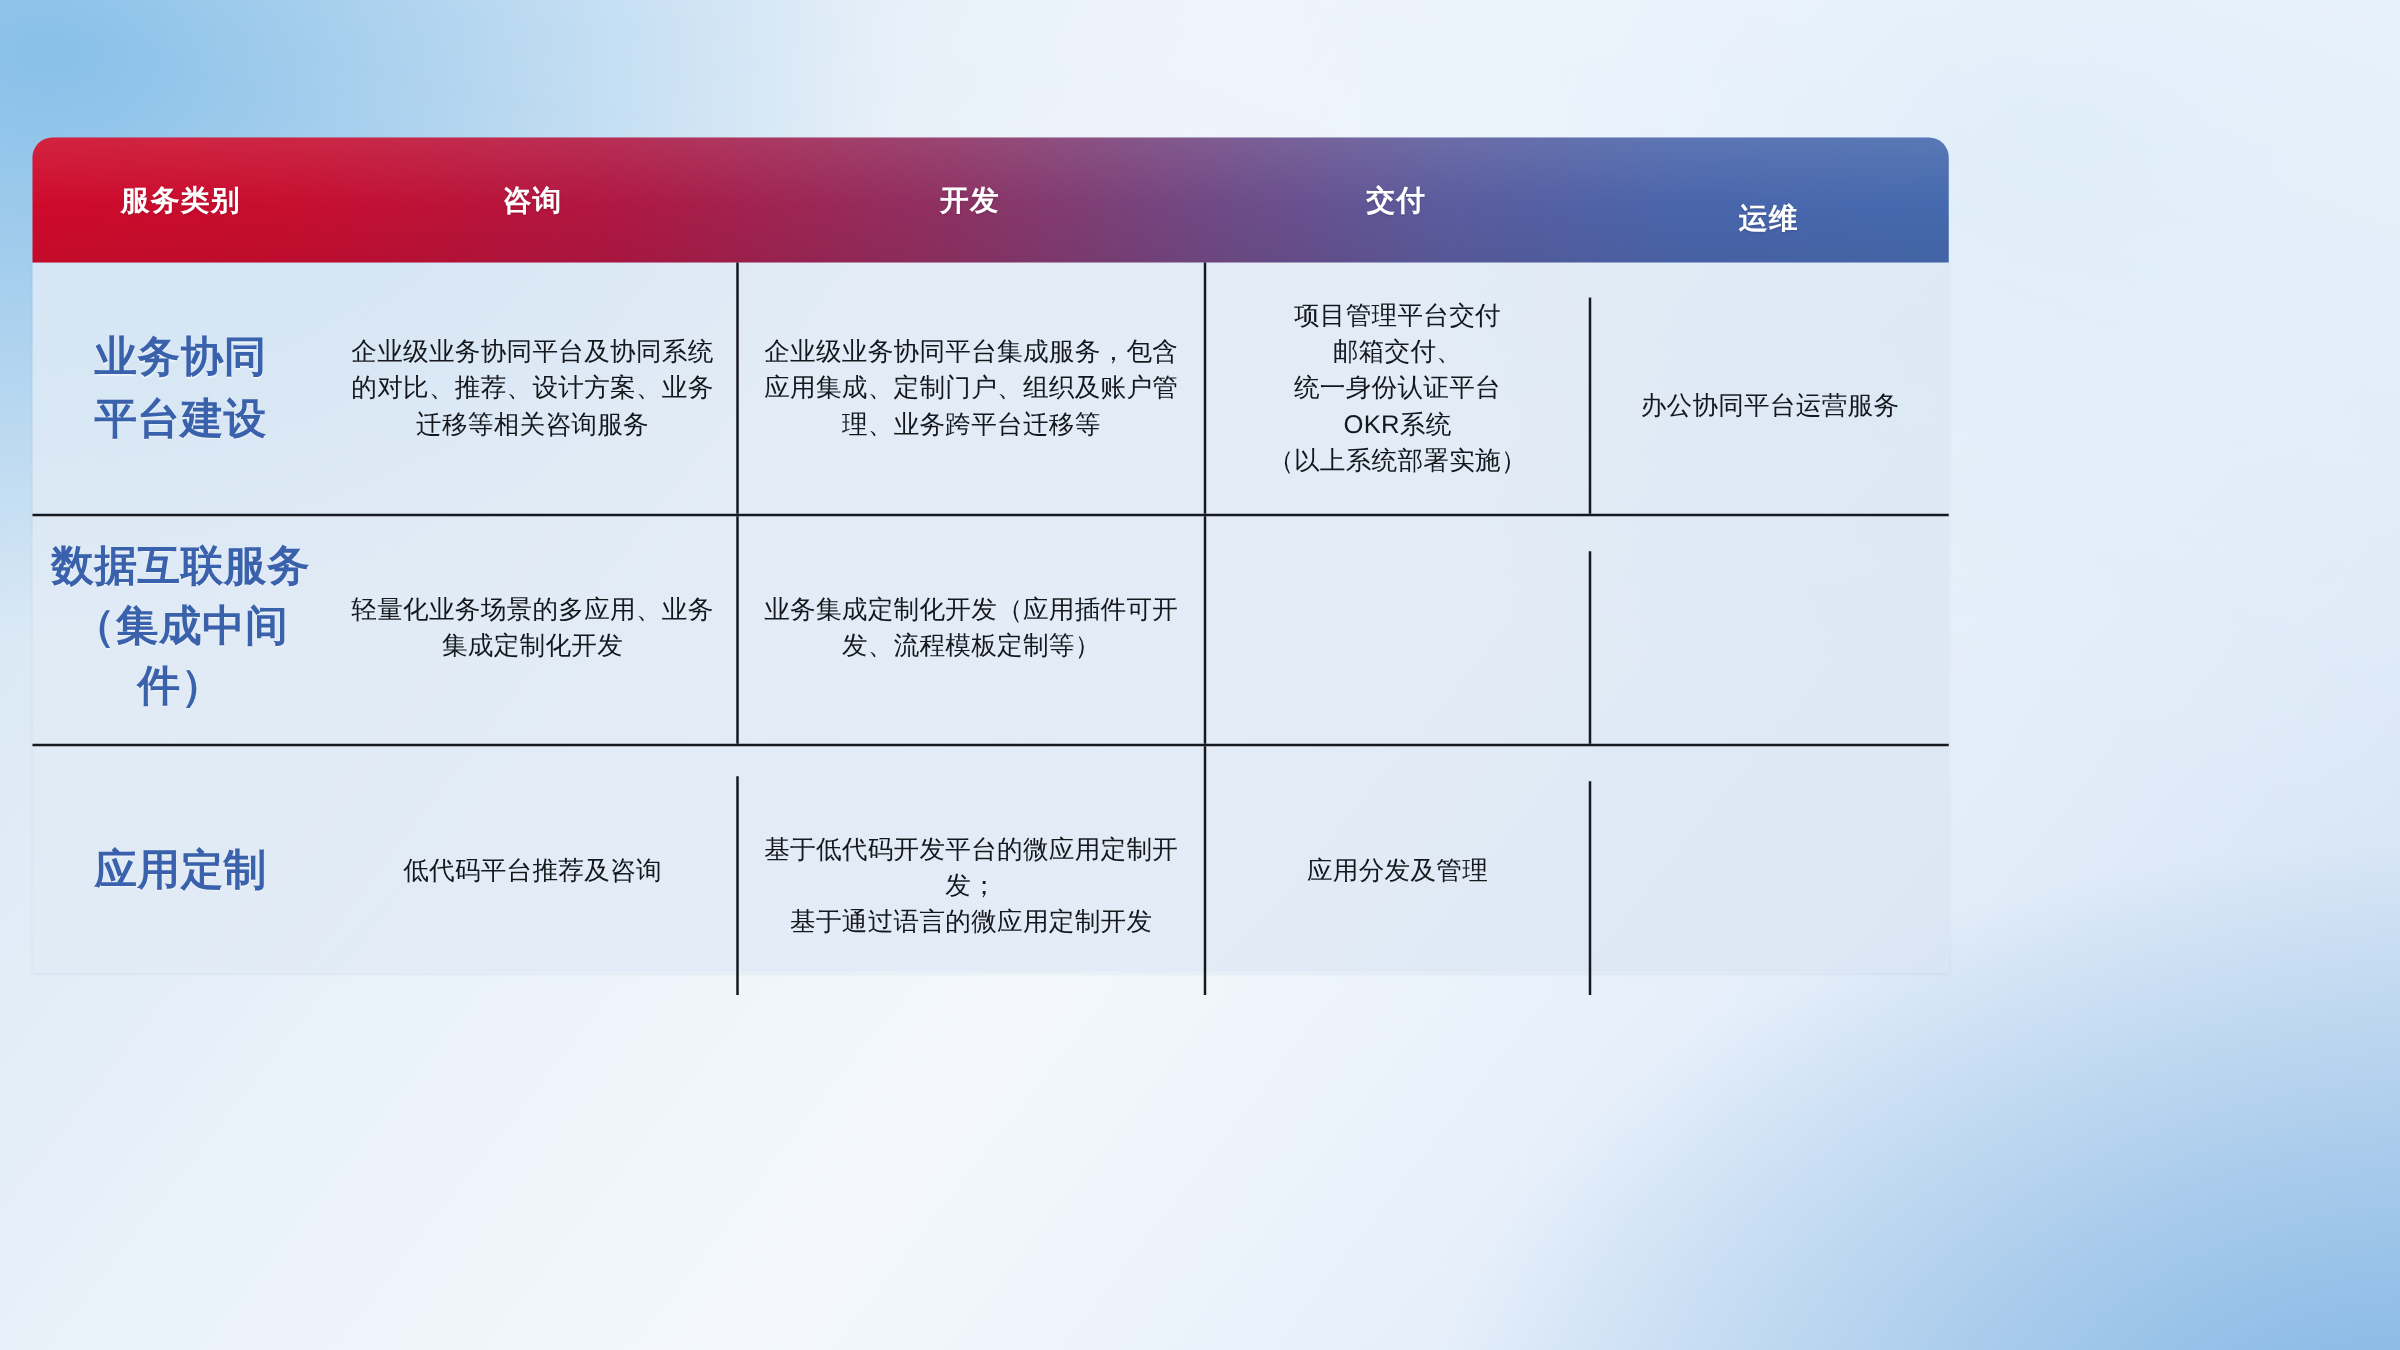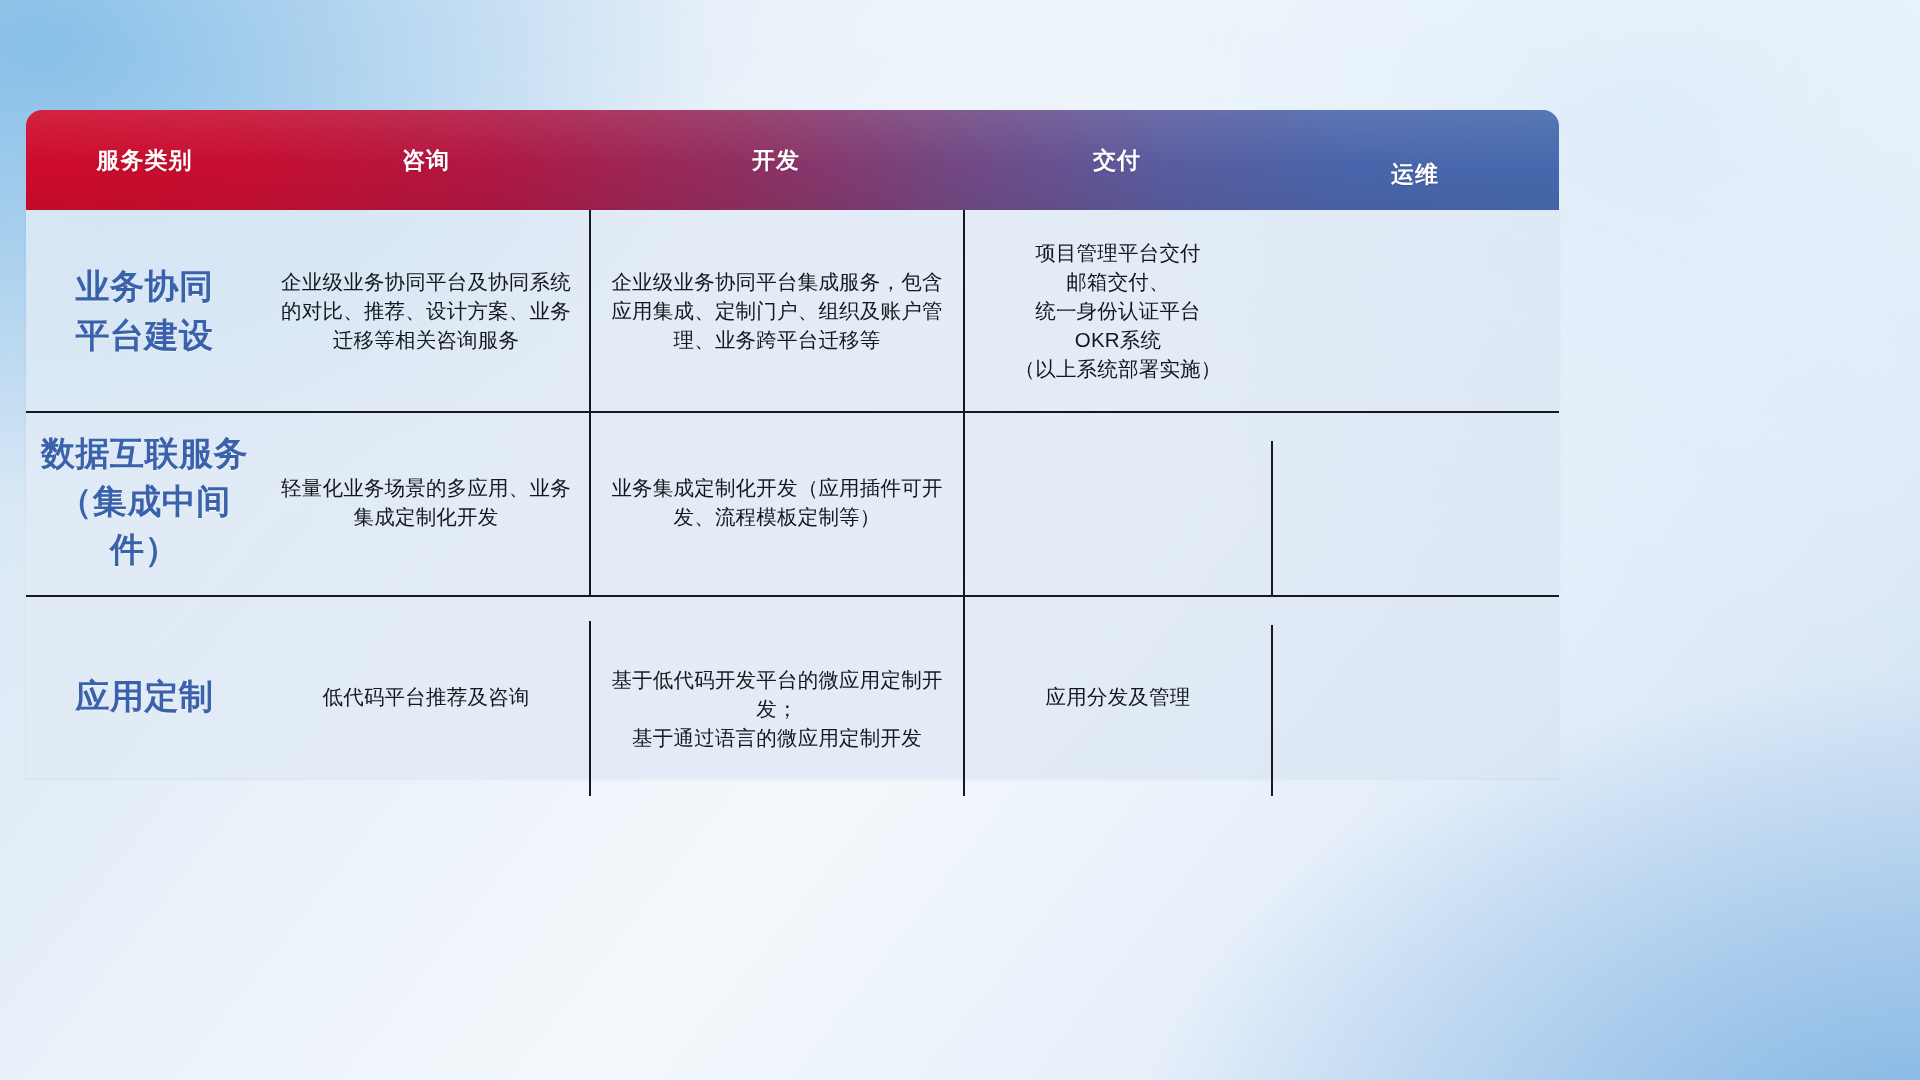--- a/index.html
+++ b/index.html
@@ -165,20 +165,21 @@
       <div class="tr tr-1">
         <div class="td c1 rowlabel" style="white-space: pre-line;">业务协同
 平台建设</div>
         <div class="td c2">企业级业务协同平台及协同系统的对比、推荐、设计方案、业务迁移等相关咨询服务</div>
         <div class="td c3 sep">企业级业务协同平台集成服务，包含应用集成、定制门户、组织及账户管理、业务跨平台迁移等</div>
         <div class="td c4 sep" style="white-space: pre-line;">项目管理平台交付
 邮箱交付、
 统一身份认证平台
 OKR系统
 （以上系统部署实施）</div>
+        <div class="td c5 sep">办公协同平台运营服务</div>
       </div>
 
       <div class="tr tr-2">
         <div class="td c1 rowlabel" style="white-space: pre-line;">数据互联服务
 （集成中间件）</div>
         <div class="td c2">轻量化业务场景的多应用、业务集成定制化开发</div>
         <div class="td c3 sep">业务集成定制化开发（应用插件可开发、流程模板定制等）</div>
         <div class="td c4 sep"></div>
         <div class="td c5 sep"></div>
       </div>

